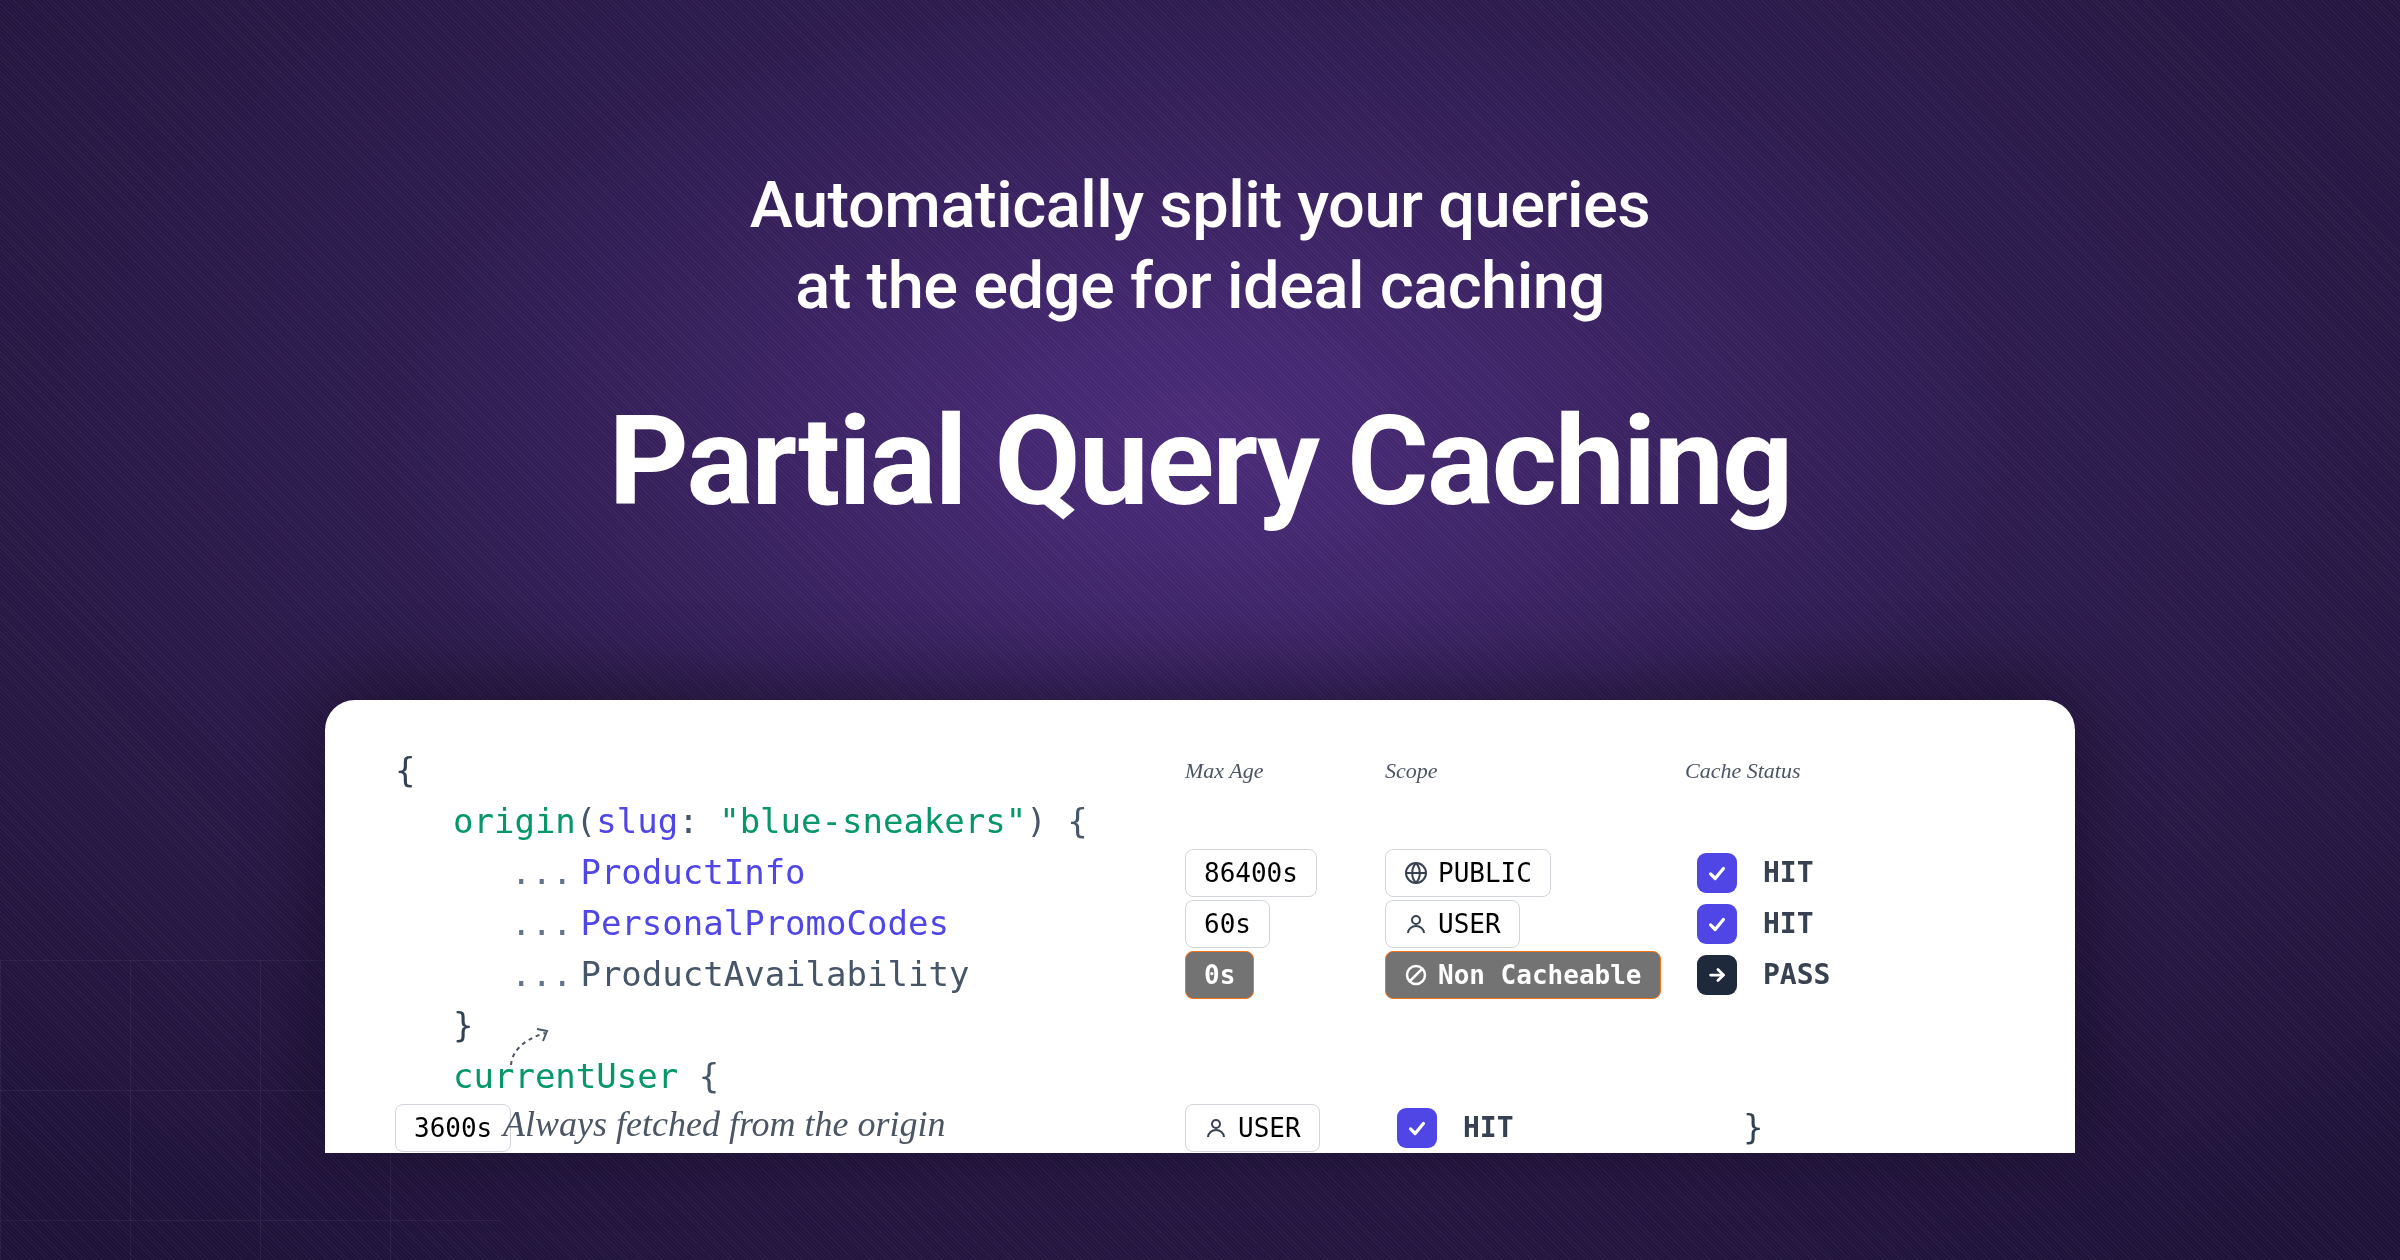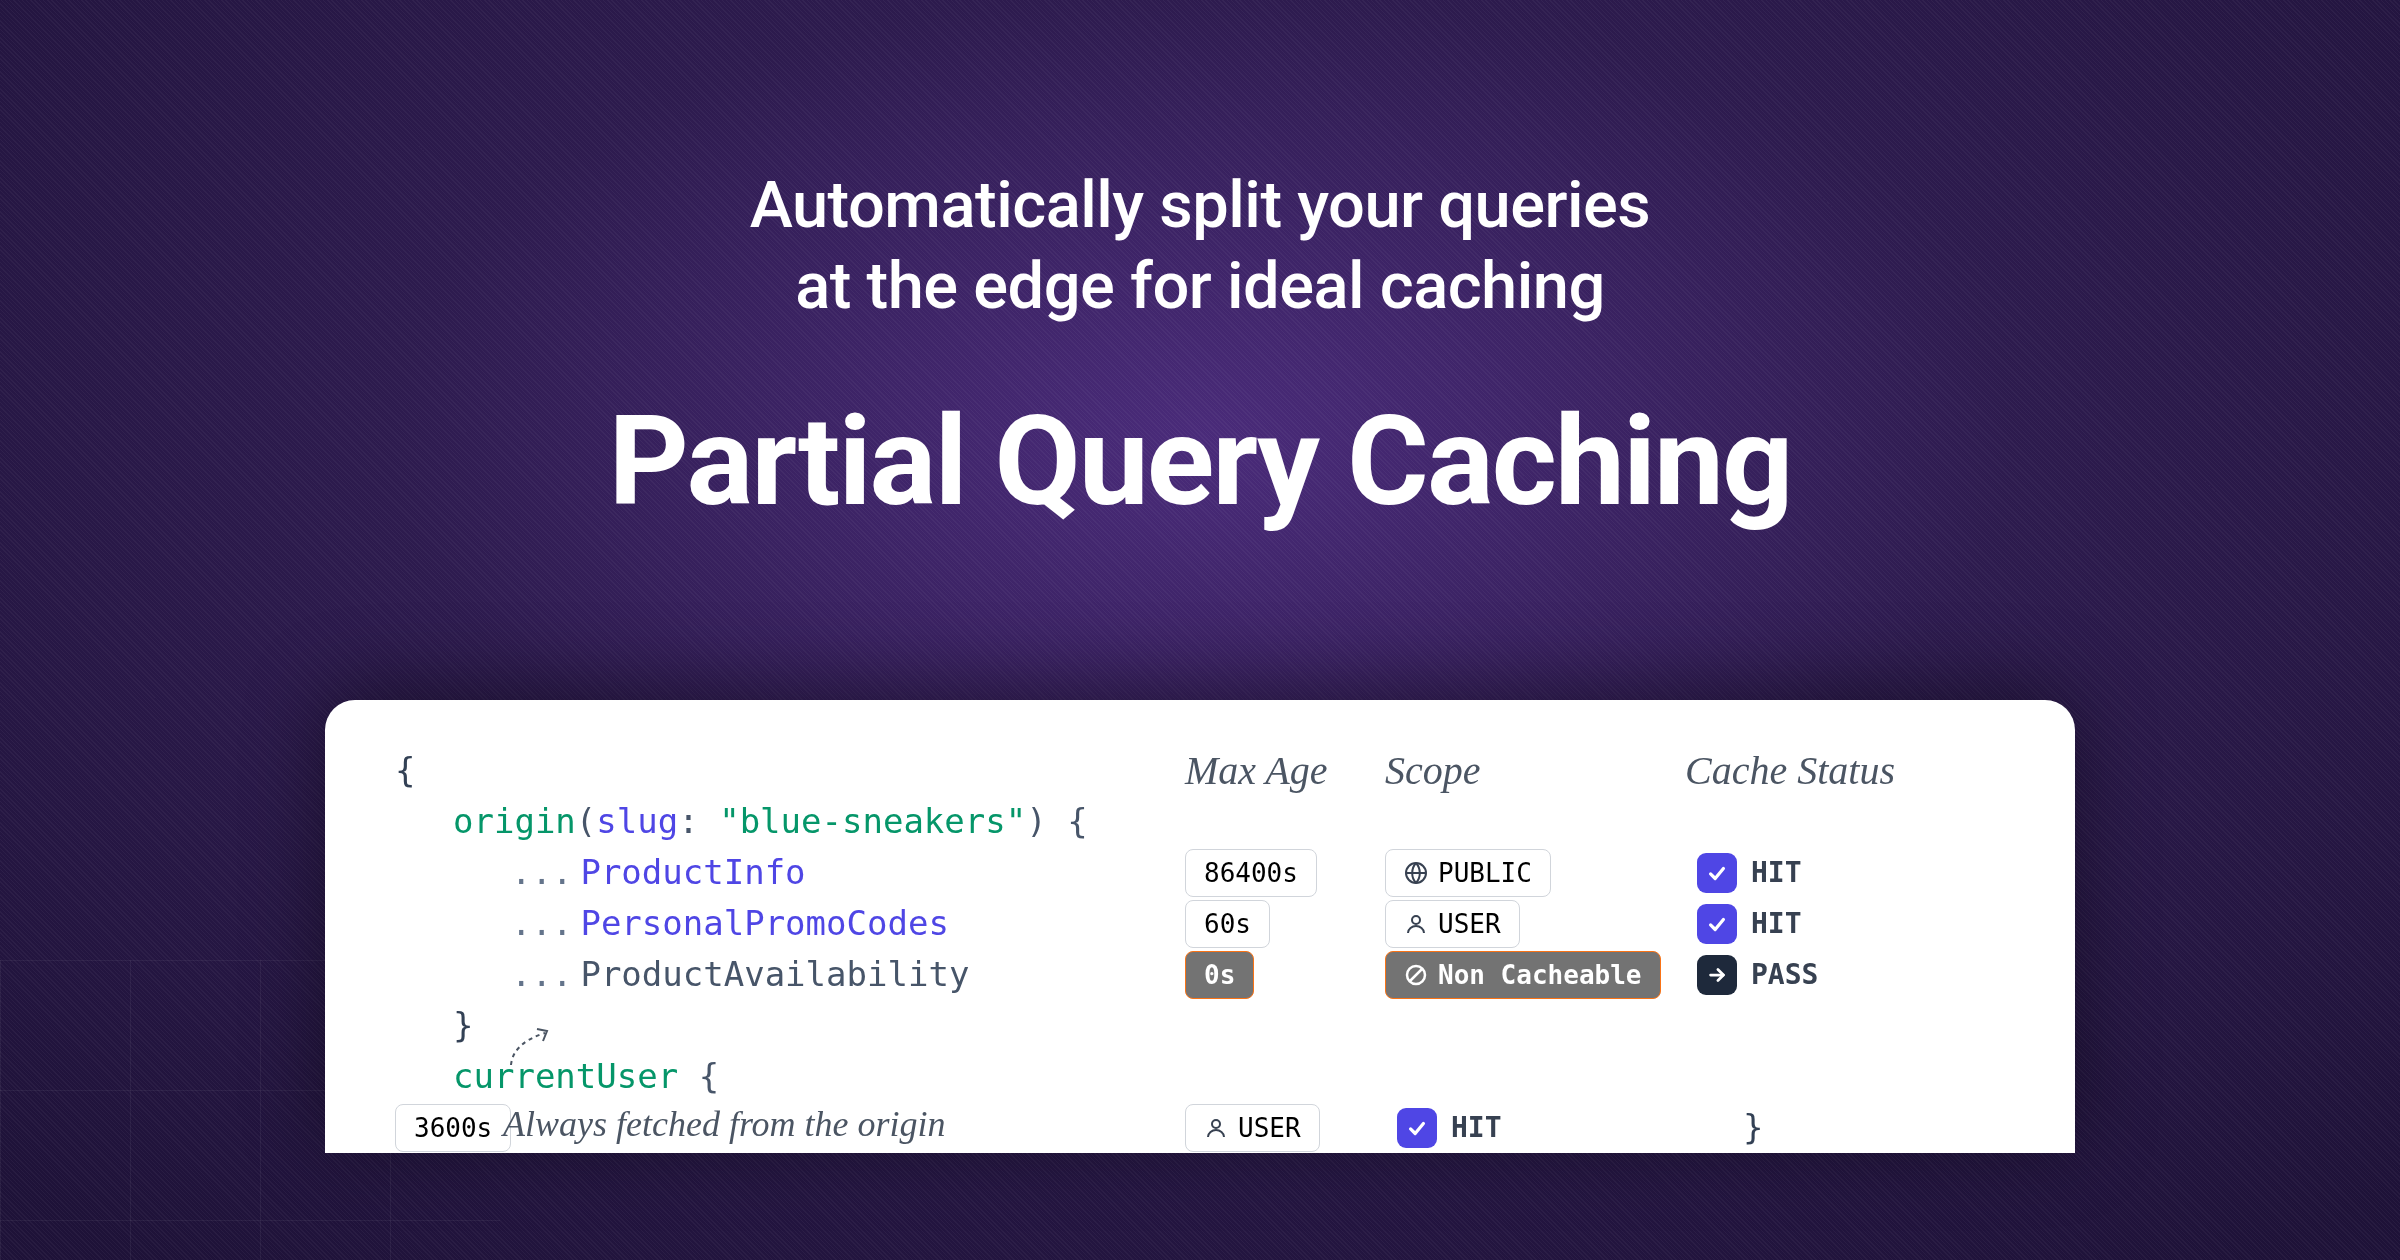--- a/index.html
+++ b/index.html
@@ -65,21 +65,21 @@
 }
 .code {
   font-family: "SF Mono", Monaco, Consolas, monospace;
   font-size: 34px;
   color: #334155;
   line-height: 1.5;
 }
 .hdr {
   font-family: Georgia, "Times New Roman", serif;
   font-style: italic;
-  font-size: 40px;
+  font-size: 22px;
   color: #4b5563;
   font-weight: 500;
 }
 .indent1 { padding-left: 58px; }
 .indent2 { padding-left: 116px; }
 .kw-green { color: #059669; }
 .kw-blue { color: #4f46e5; }
 .kw-gray { color: #475569; }
 .dots { color: #64748b; margin-right: 8px; }
 .pill {
@@ -96,21 +96,21 @@
 }
 .pill-orange {
   background: #737373;
   border-color: #f97316;
   color: #fff;
   font-weight: bold;
 }
 .status {
   display: inline-flex;
   align-items: center;
-  gap: 14px;
+  gap: 26px;
   font-family: "SF Mono", Monaco, Consolas, monospace;
   font-size: 28px;
   font-weight: 600;
   color: #374151;
   padding-left: 12px;
 }
 .badge {
   width: 40px;
   height: 40px;
   border-radius: 9px;

